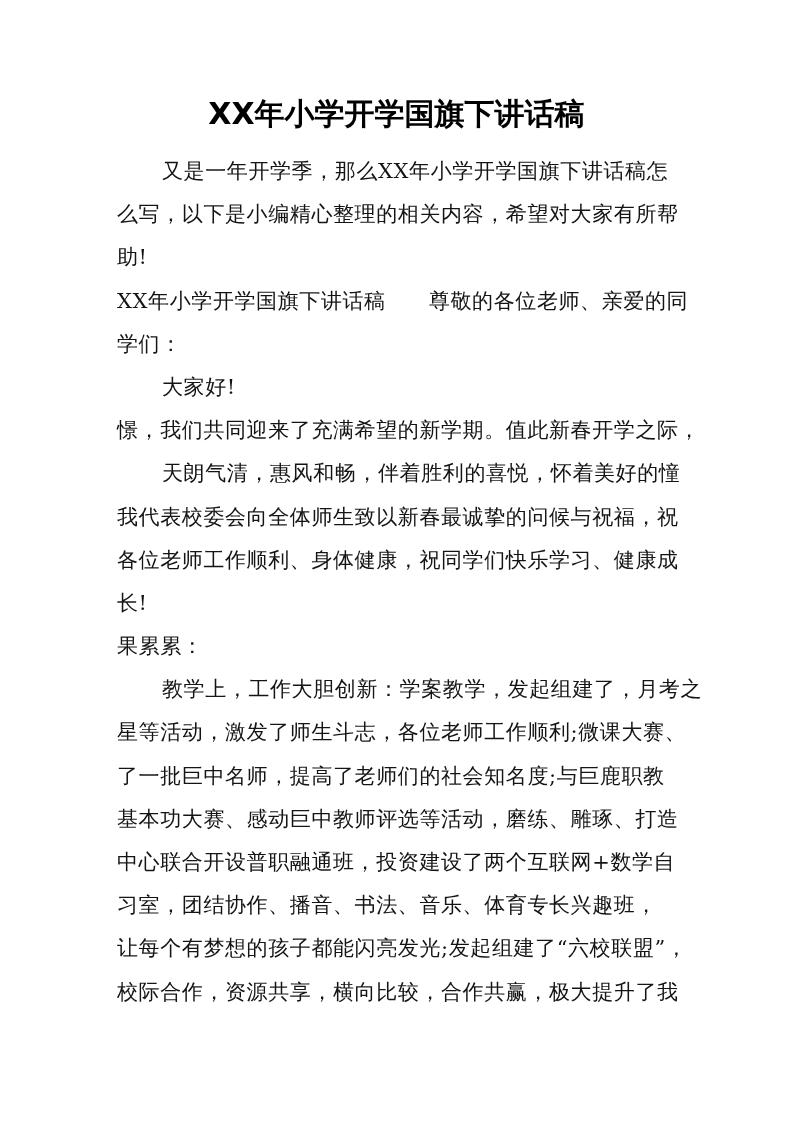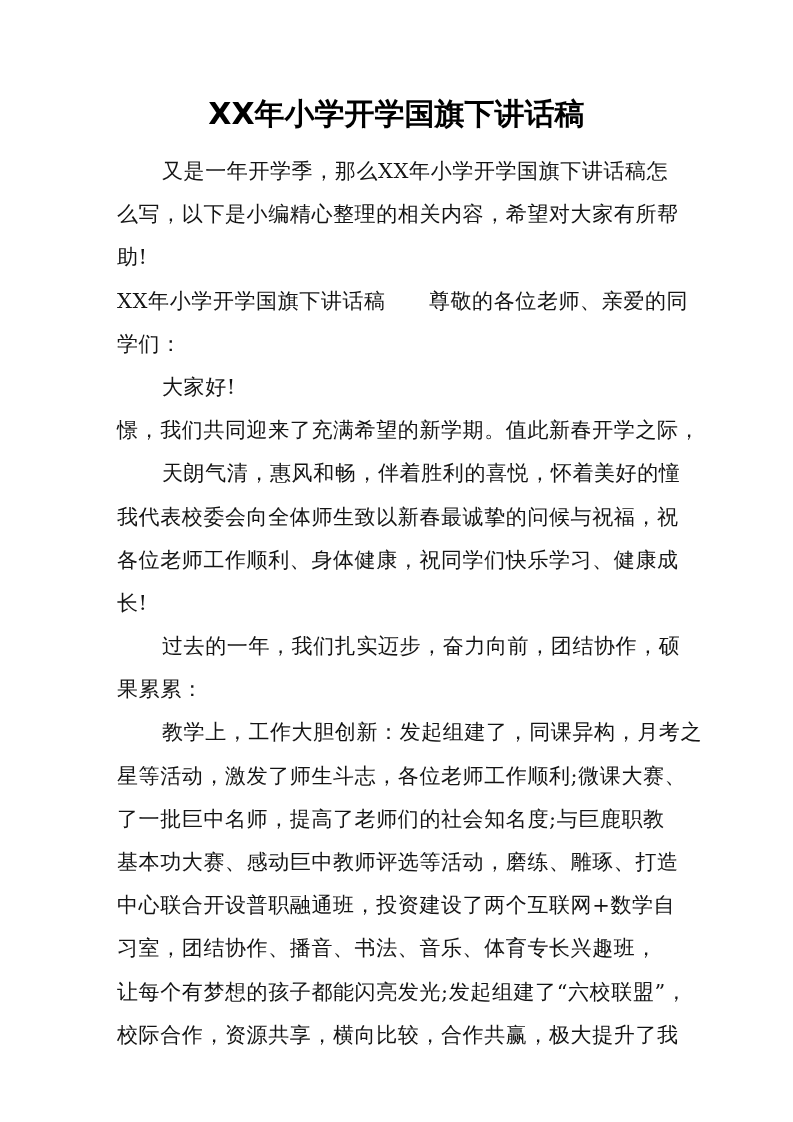--- a/index.html
+++ b/index.html
@@ -67,23 +67,22 @@
     <div class="line">么写，以下是小编精心整理的相关内容，希望对大家有所帮</div>
     <div class="line">助!</div>
     <div class="line">XX年小学开学国旗下讲话稿　　尊敬的各位老师、亲爱的同</div>
     <div class="line">学们：</div>
     <div class="line indent">大家好!</div>
     <div class="line">憬，我们共同迎来了充满希望的新学期。值此新春开学之际，</div>
     <div class="line indent">天朗气清，惠风和畅，伴着胜利的喜悦，怀着美好的憧</div>
     <div class="line">我代表校委会向全体师生致以新春最诚挚的问候与祝福，祝</div>
     <div class="line">各位老师工作顺利、身体健康，祝同学们快乐学习、健康成</div>
     <div class="line">长!</div>
-    <div class="line indent">过去的一年，我们扎实迈步，奋力向前，团结协作，硕</div>
     <div class="line">果累累：</div>
-    <div class="line indent">教学上，工作大胆创新：发起组建了，同课异构，月考之</div>
+    <div class="line indent">教学上，工作大胆创新：学案教学，发起组建了，月考之</div>
     <div class="line">星等活动，激发了师生斗志，各位老师工作顺利;微课大赛、</div>
     <div class="line">了一批巨中名师，提高了老师们的社会知名度;与巨鹿职教</div>
     <div class="line">基本功大赛、感动巨中教师评选等活动，磨练、雕琢、打造</div>
     <div class="line">中心联合开设普职融通班，投资建设了两个互联网+数学自</div>
     <div class="line">习室，团结协作、播音、书法、音乐、体育专长兴趣班，</div>
     <div class="line">让每个有梦想的孩子都能闪亮发光;发起组建了“六校联盟”，</div>
     <div class="line">校际合作，资源共享，横向比较，合作共赢，极大提升了我</div>
   </div>
 </div>
 

